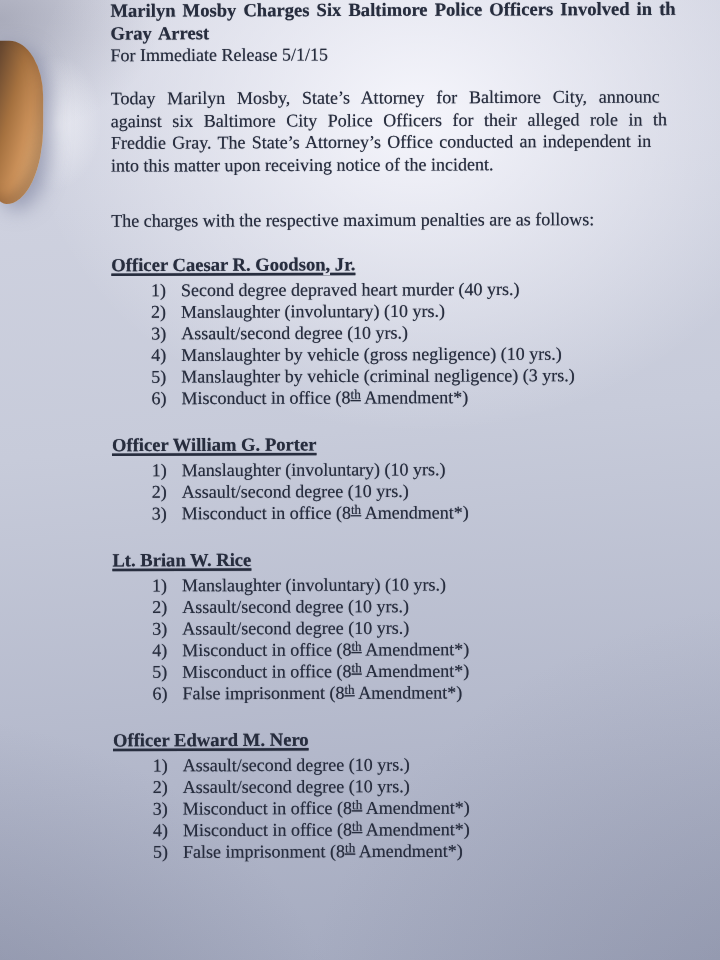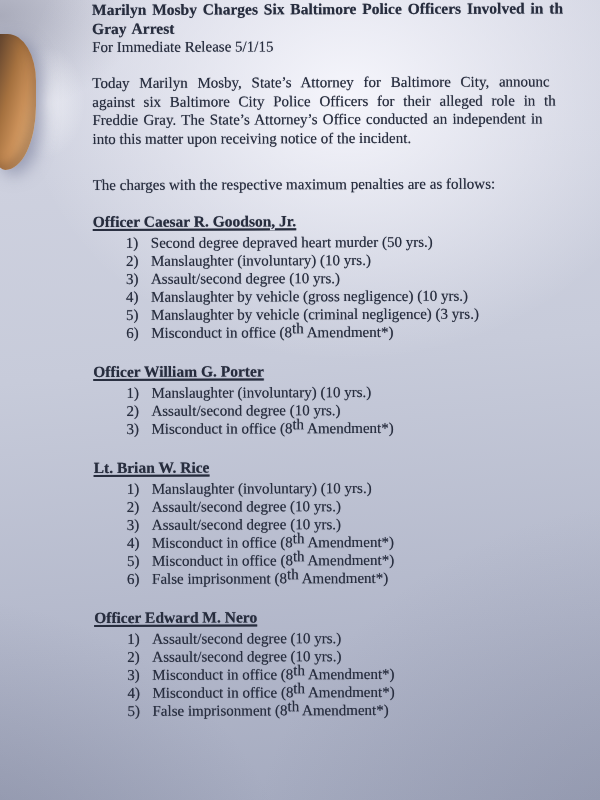--- a/index.html
+++ b/index.html
@@ -50,21 +50,21 @@
   .officer-section { margin-top: 20px; }
   .officer-section:first-child { margin-top: 17px; }
   .officer-name {
     margin: 0 0 3px 0; font-size: 15.5px; line-height: 19px; font-weight: 700;
     text-decoration: underline; text-decoration-thickness: 1.5px; text-underline-offset: 2px;
     white-space: nowrap;
   }
   ol.charges { list-style: none; margin: 0; padding: 0 0 0 33px; }
   li.charge { white-space: nowrap; line-height: 18px; }
   .charge-num { display: inline-block; width: 25px; }
-  sup { font-size: 15px; line-height: 0; vertical-align: baseline; position: relative; top: -4px; }
+  sup { font-size: 11px; line-height: 0; vertical-align: baseline; position: relative; top: -4px; text-decoration: underline; }
 </style>
 </head>
 <body>
 
 <div class="finger-glow"></div>
 <div class="finger"></div>
 
 <div class="doc">
   <div class="title">
     <div class="title-line">Marilyn Mosby Charges Six Baltimore Police Officers Involved in th</div>
@@ -79,21 +79,21 @@
     <div class="line p3">into this matter upon receiving notice of the incident.</div>
   </div>
 
   <div class="charges-intro">The charges with the respective maximum penalties are as follows:</div>
 
   <div id="sections">
   <section class="officer-section">
     <h2 class="officer-name">Officer Caesar R. Goodson, Jr.</h2>
     <ol class="charges">
   <li class="charge">
-    <span class="charge-num">1)</span><span class="charge-text">Second degree depraved heart murder (50 yrs.)</span>
+    <span class="charge-num">1)</span><span class="charge-text">Second degree depraved heart murder (40 yrs.)</span>
   </li>
 
   <li class="charge">
     <span class="charge-num">2)</span><span class="charge-text">Manslaughter (involuntary) (10 yrs.)</span>
   </li>
 
   <li class="charge">
     <span class="charge-num">3)</span><span class="charge-text">Assault/second degree (10 yrs.)</span>
   </li>
 

